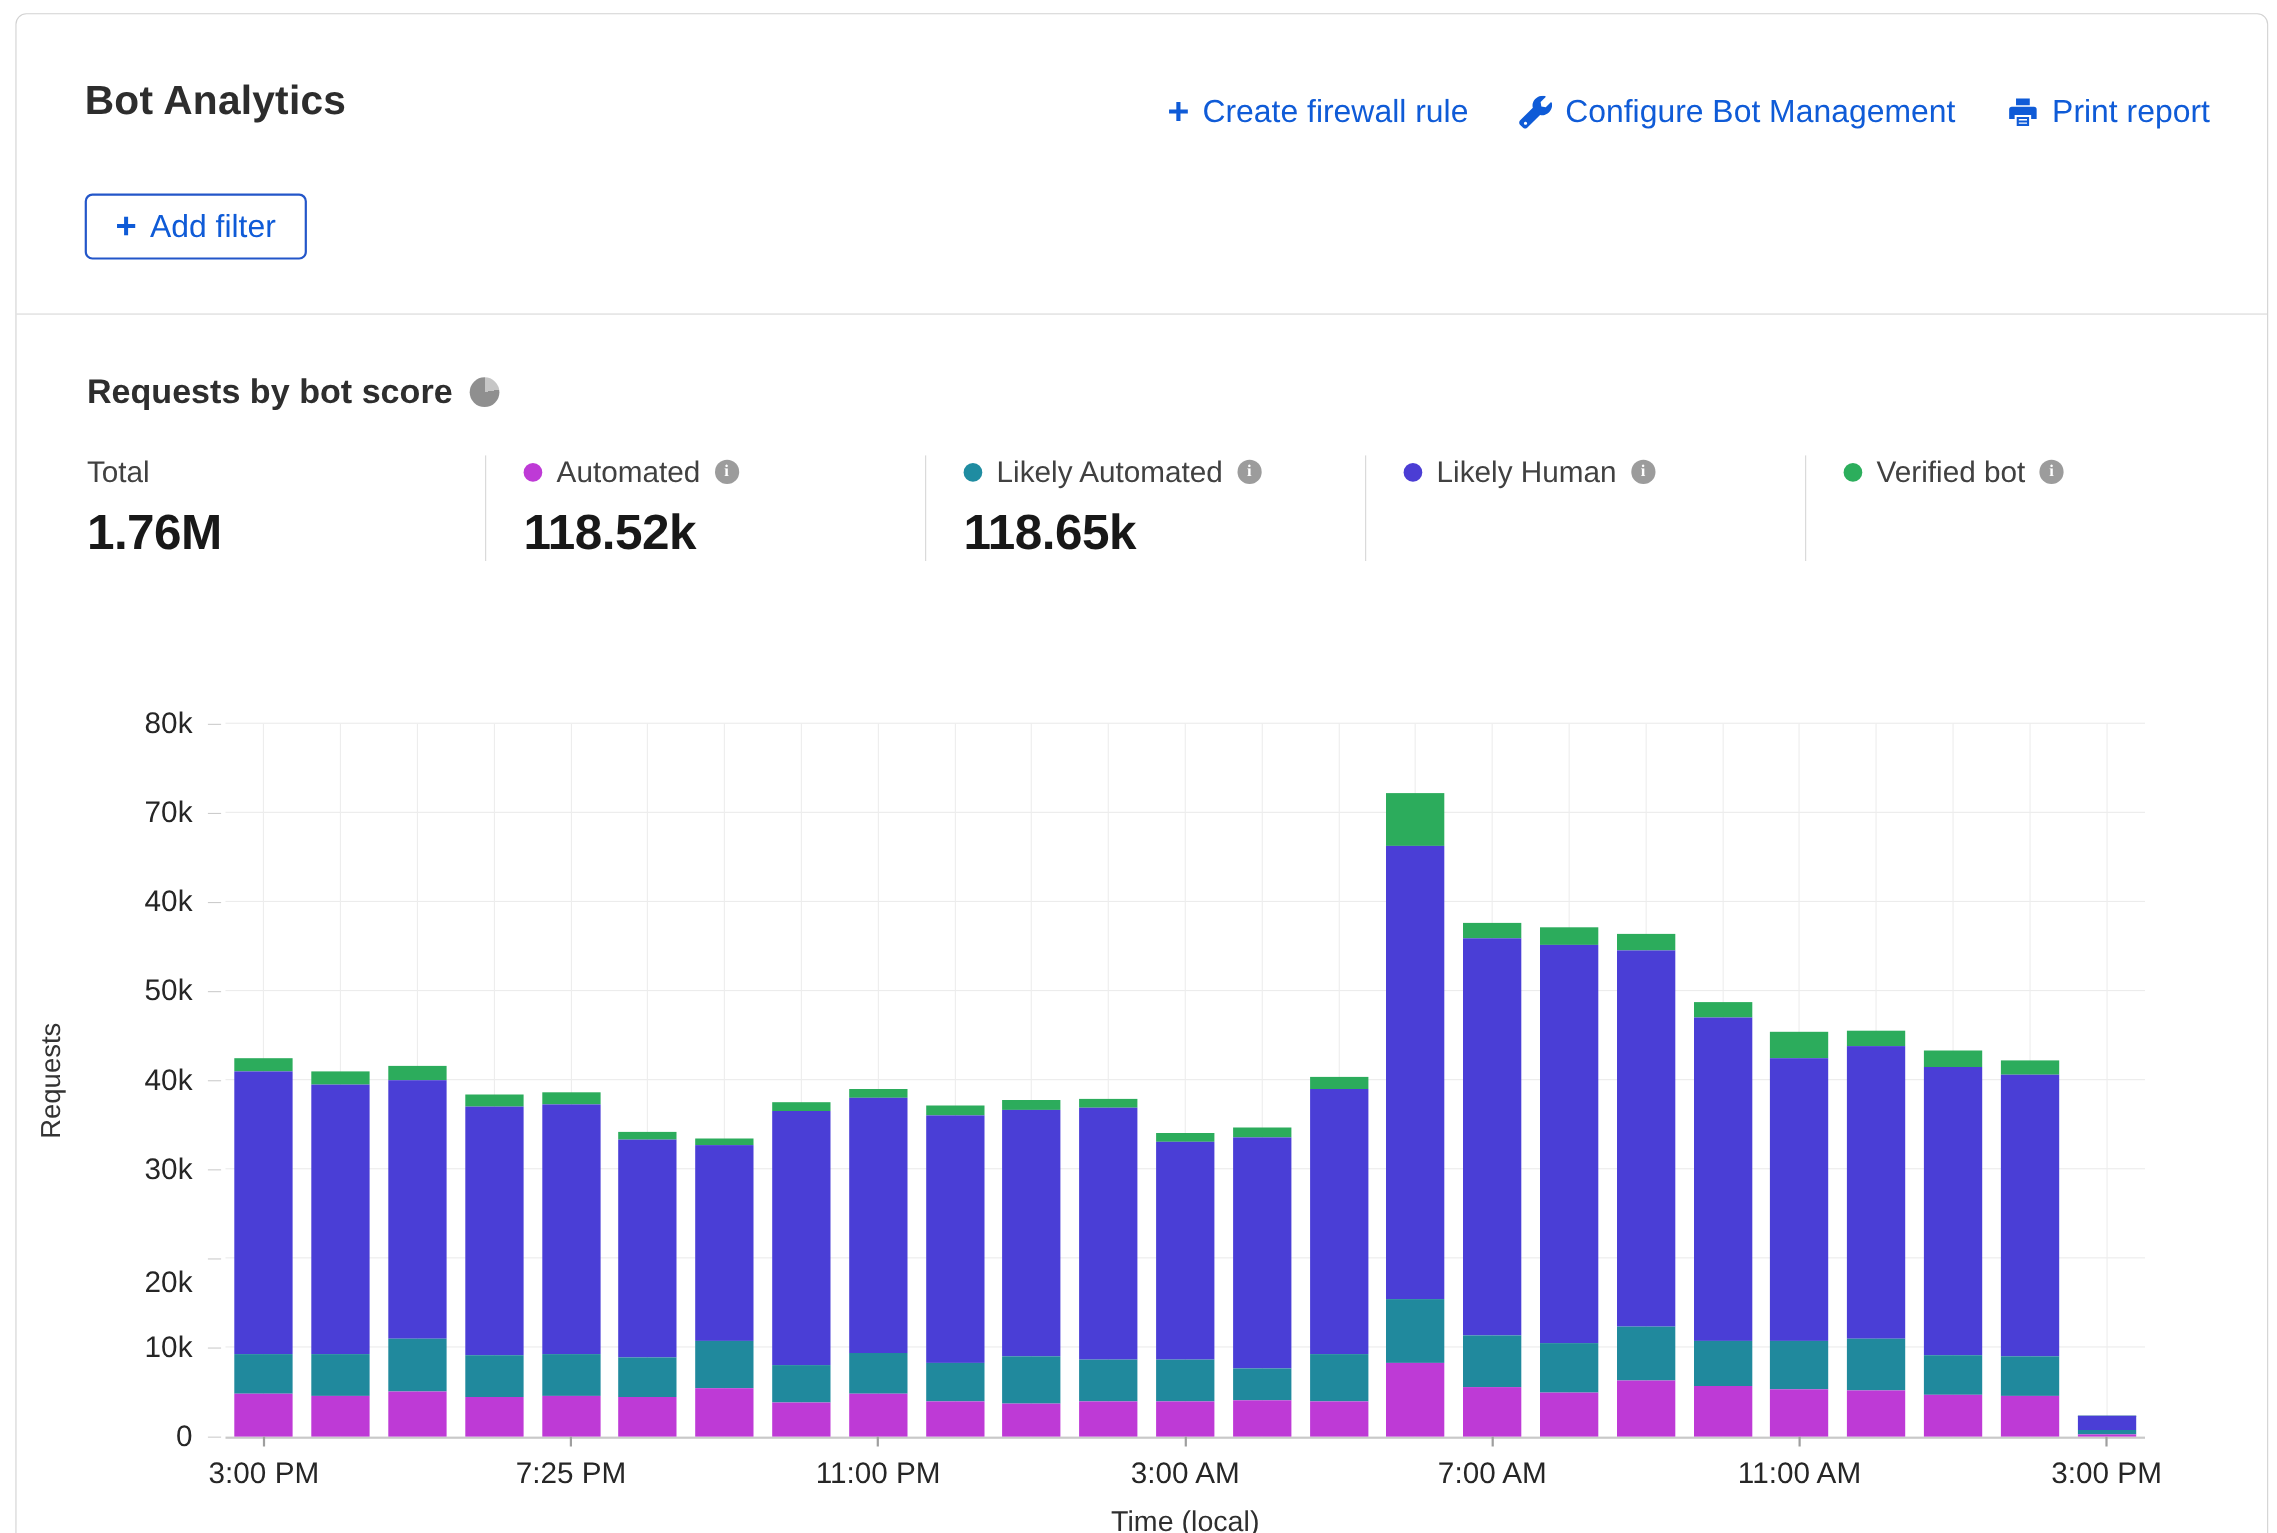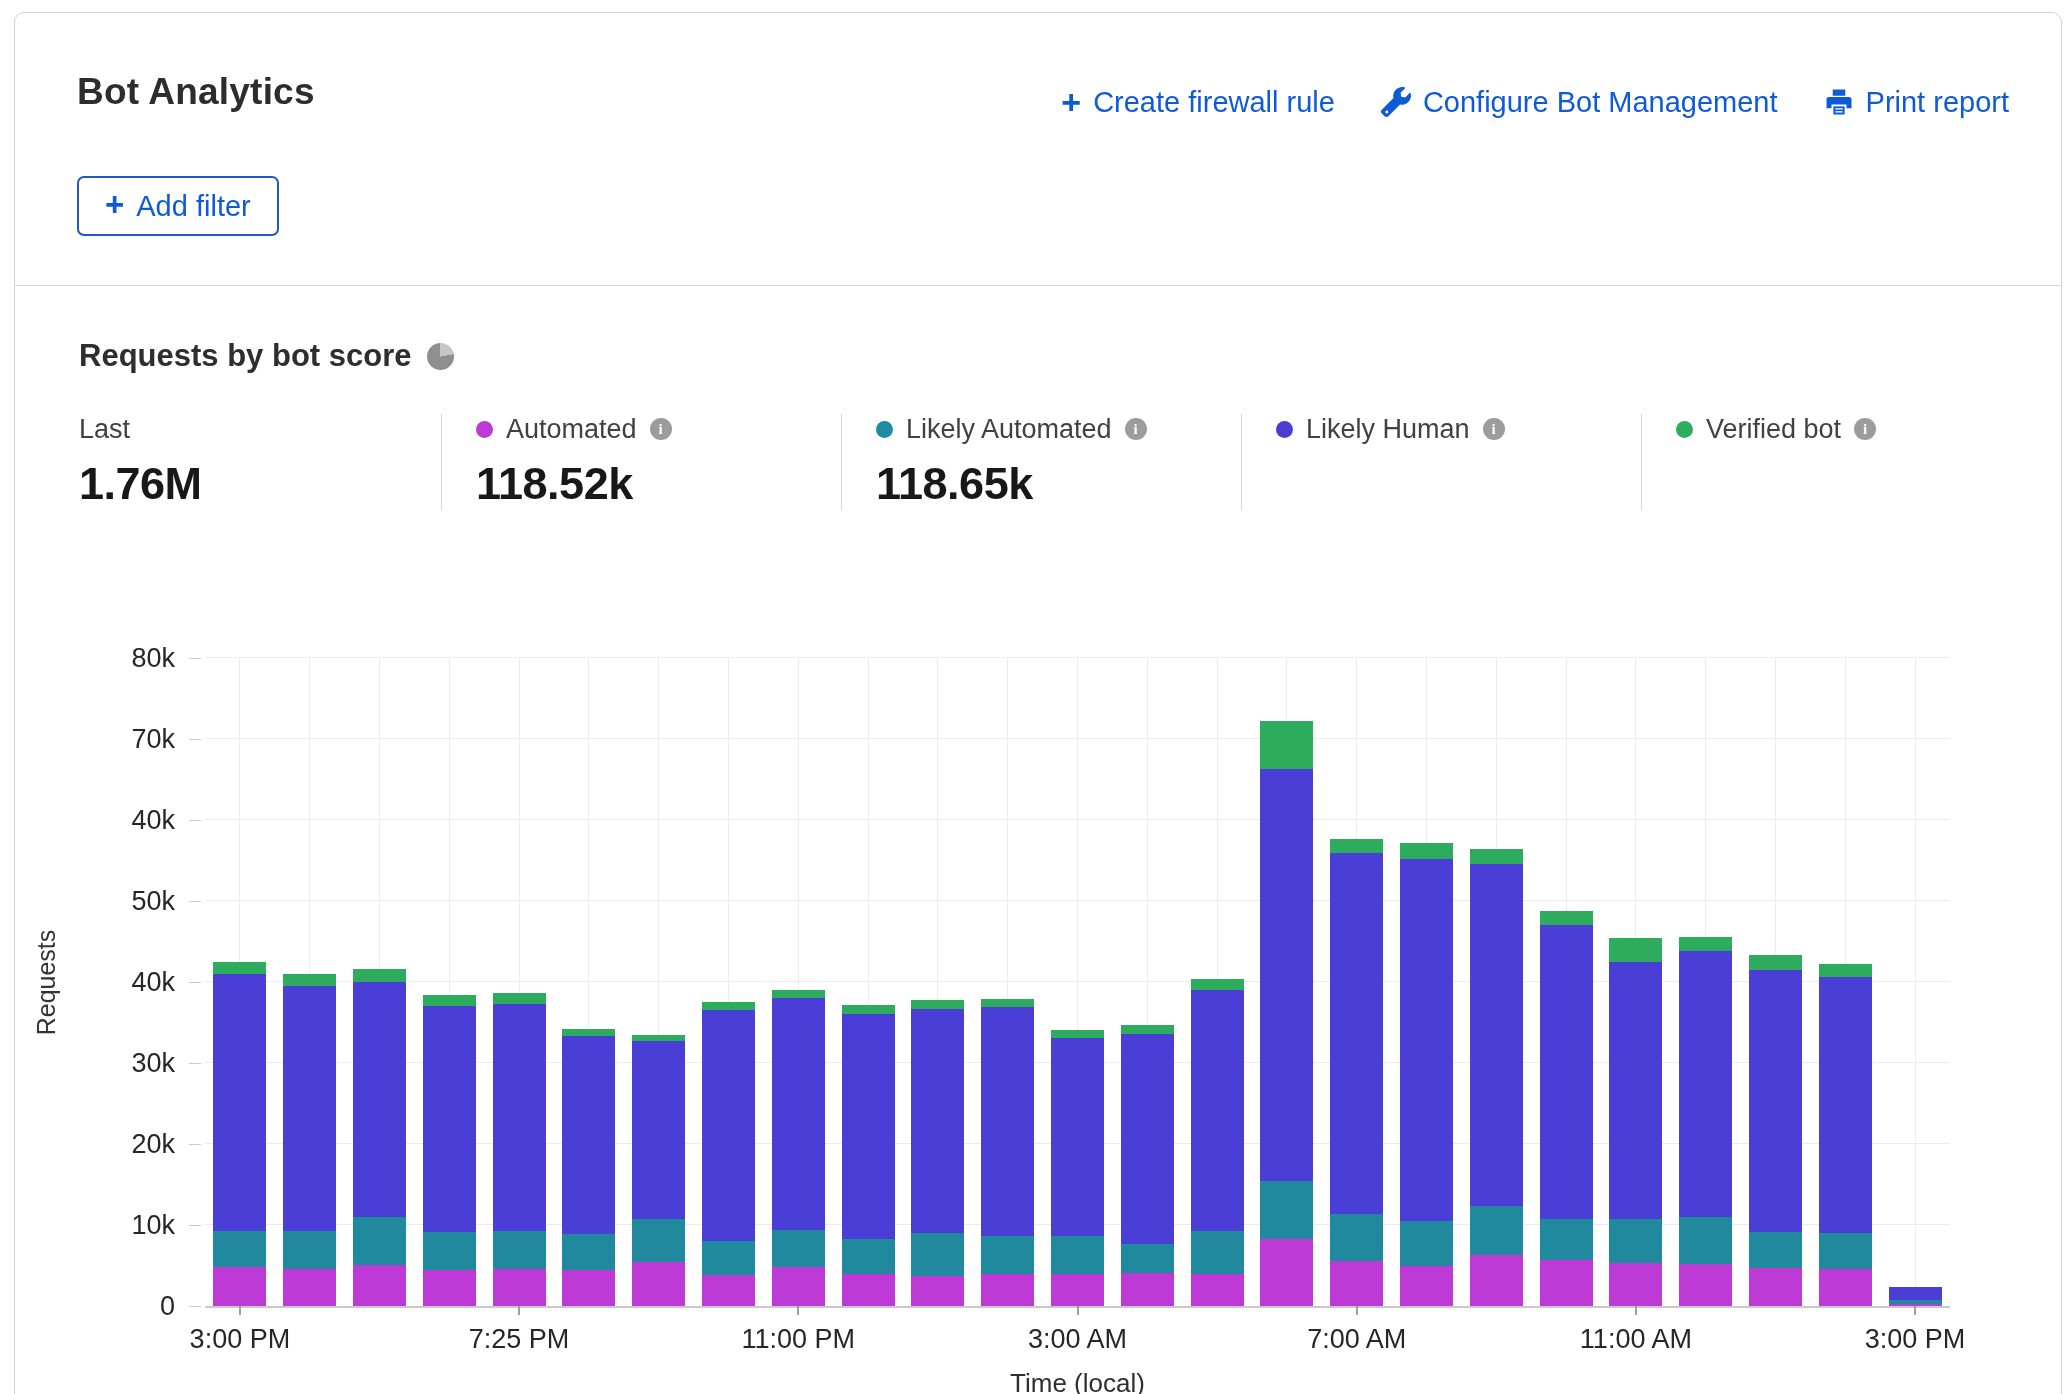--- a/index.html
+++ b/index.html
@@ -93,21 +93,21 @@
 
   <div class="section">
     <div class="sec-title-row">
       <span class="sec-title">Requests by bot score</span>
       <span class="pie"></span>
     </div>
 
     <div class="stats">
       <div class="stat w1">
         <div class="stat-label-row">
-          <span class="stat-label">Last</span>
+          <span class="stat-label">Total</span>
         </div>
         <div class="stat-value">1.76M</div>
       </div>
       <div class="stat bdr">
         <div class="stat-label-row">
           <span class="dot" style="background: rgb(190, 58, 214);"></span>
           <span class="stat-label">Automated</span>
           <span class="info">i</span>
         </div>
         <div class="stat-value">118.52k</div>
@@ -143,21 +143,21 @@
         <span class="ylab">Requests</span>
       </div>
       <div class="xlab">Time (local)</div>
     <div class="ydash" style="top: 648px;"></div>
         <div class="ytick" style="top: 648px;">0</div>
         <div class="gridline" style="top: 566px;"></div>
         <div class="ydash" style="top: 567px;"></div>
         <div class="ytick" style="top: 567px;">10k</div>
         <div class="gridline" style="top: 485px;"></div>
         <div class="ydash" style="top: 486px;"></div>
-        <div class="ytick" style="top: 486px;">20k</div>
+        <div class="ytick" style="top: 508px;">20k</div>
         <div class="gridline" style="top: 404px;"></div>
         <div class="ydash" style="top: 405px;"></div>
         <div class="ytick" style="top: 405px;">30k</div>
         <div class="gridline" style="top: 323px;"></div>
         <div class="ydash" style="top: 324px;"></div>
         <div class="ytick" style="top: 324px;">40k</div>
         <div class="gridline" style="top: 242px;"></div>
         <div class="ydash" style="top: 243px;"></div>
         <div class="ytick" style="top: 243px;">50k</div>
         <div class="gridline" style="top: 161px;"></div>

